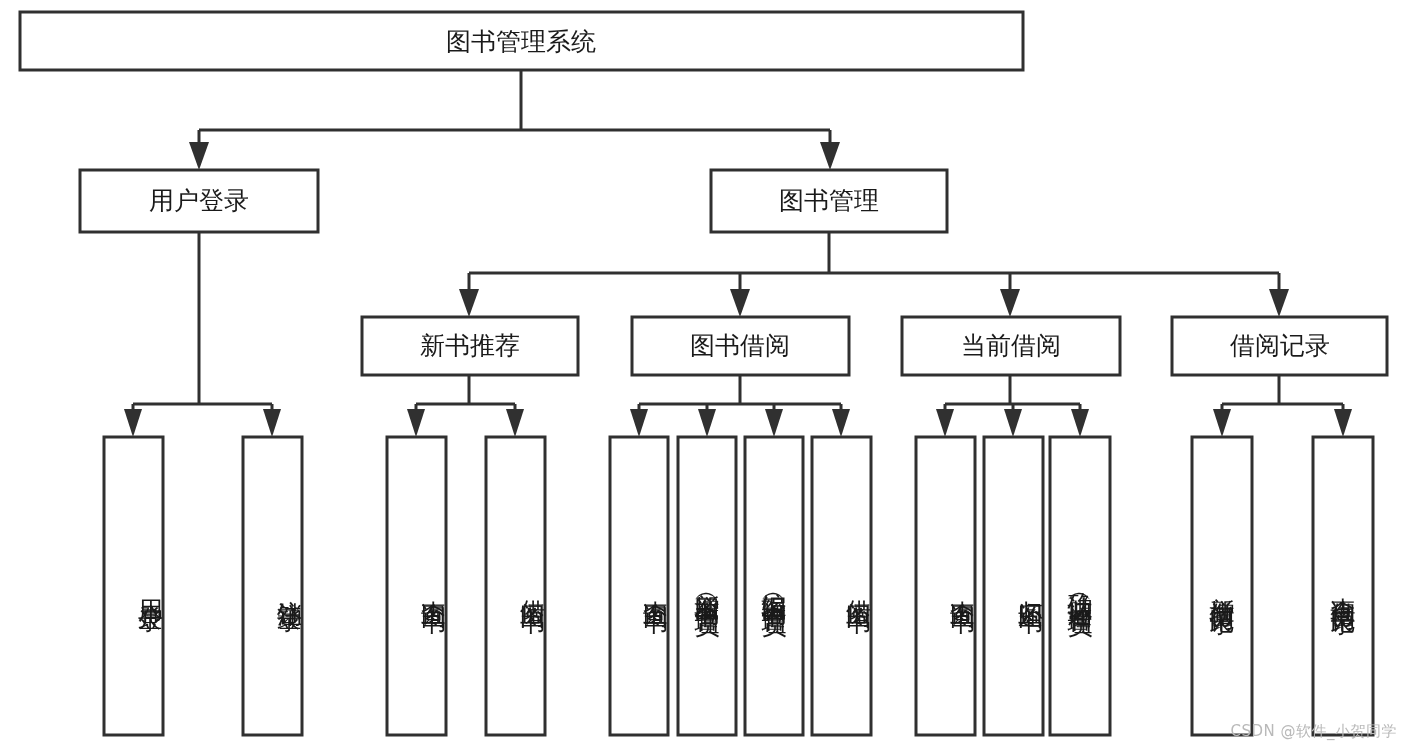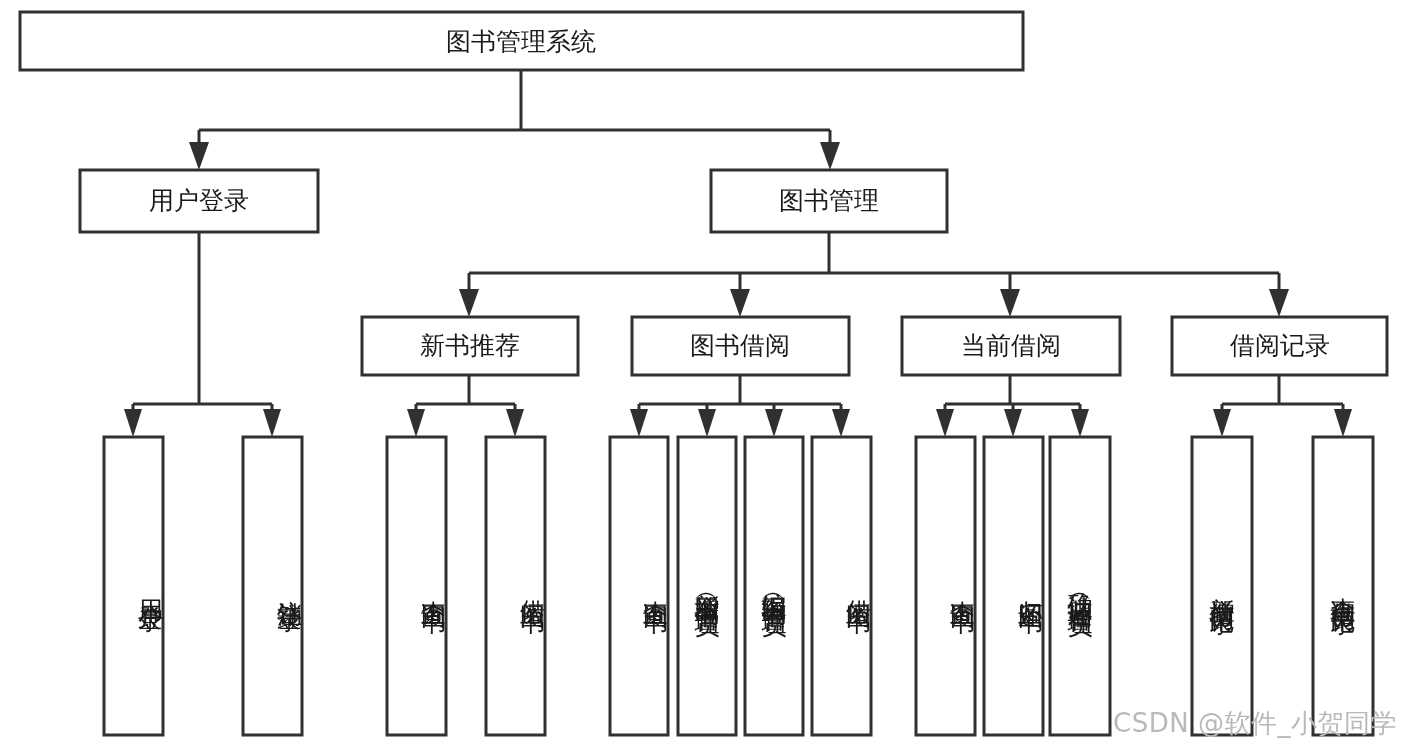--- a/index.html
+++ b/index.html
@@ -62,21 +62,21 @@
     align-items: flex-start;
     justify-content: center;
     white-space: nowrap;
     pointer-events: none;
   }
   .watermark {
     position: absolute;
     right: 8px;
     bottom: 6px;
     font-family: "DejaVu Sans", "Liberation Sans", sans-serif;
-    font-size: 26px;
+    font-size: 15px;
     color: #b9b9b9;
     white-space: nowrap;
     letter-spacing: 0.5px;
   }
 </style>
 </head>
 <body>
 
 <div id="diagram-root">
 

